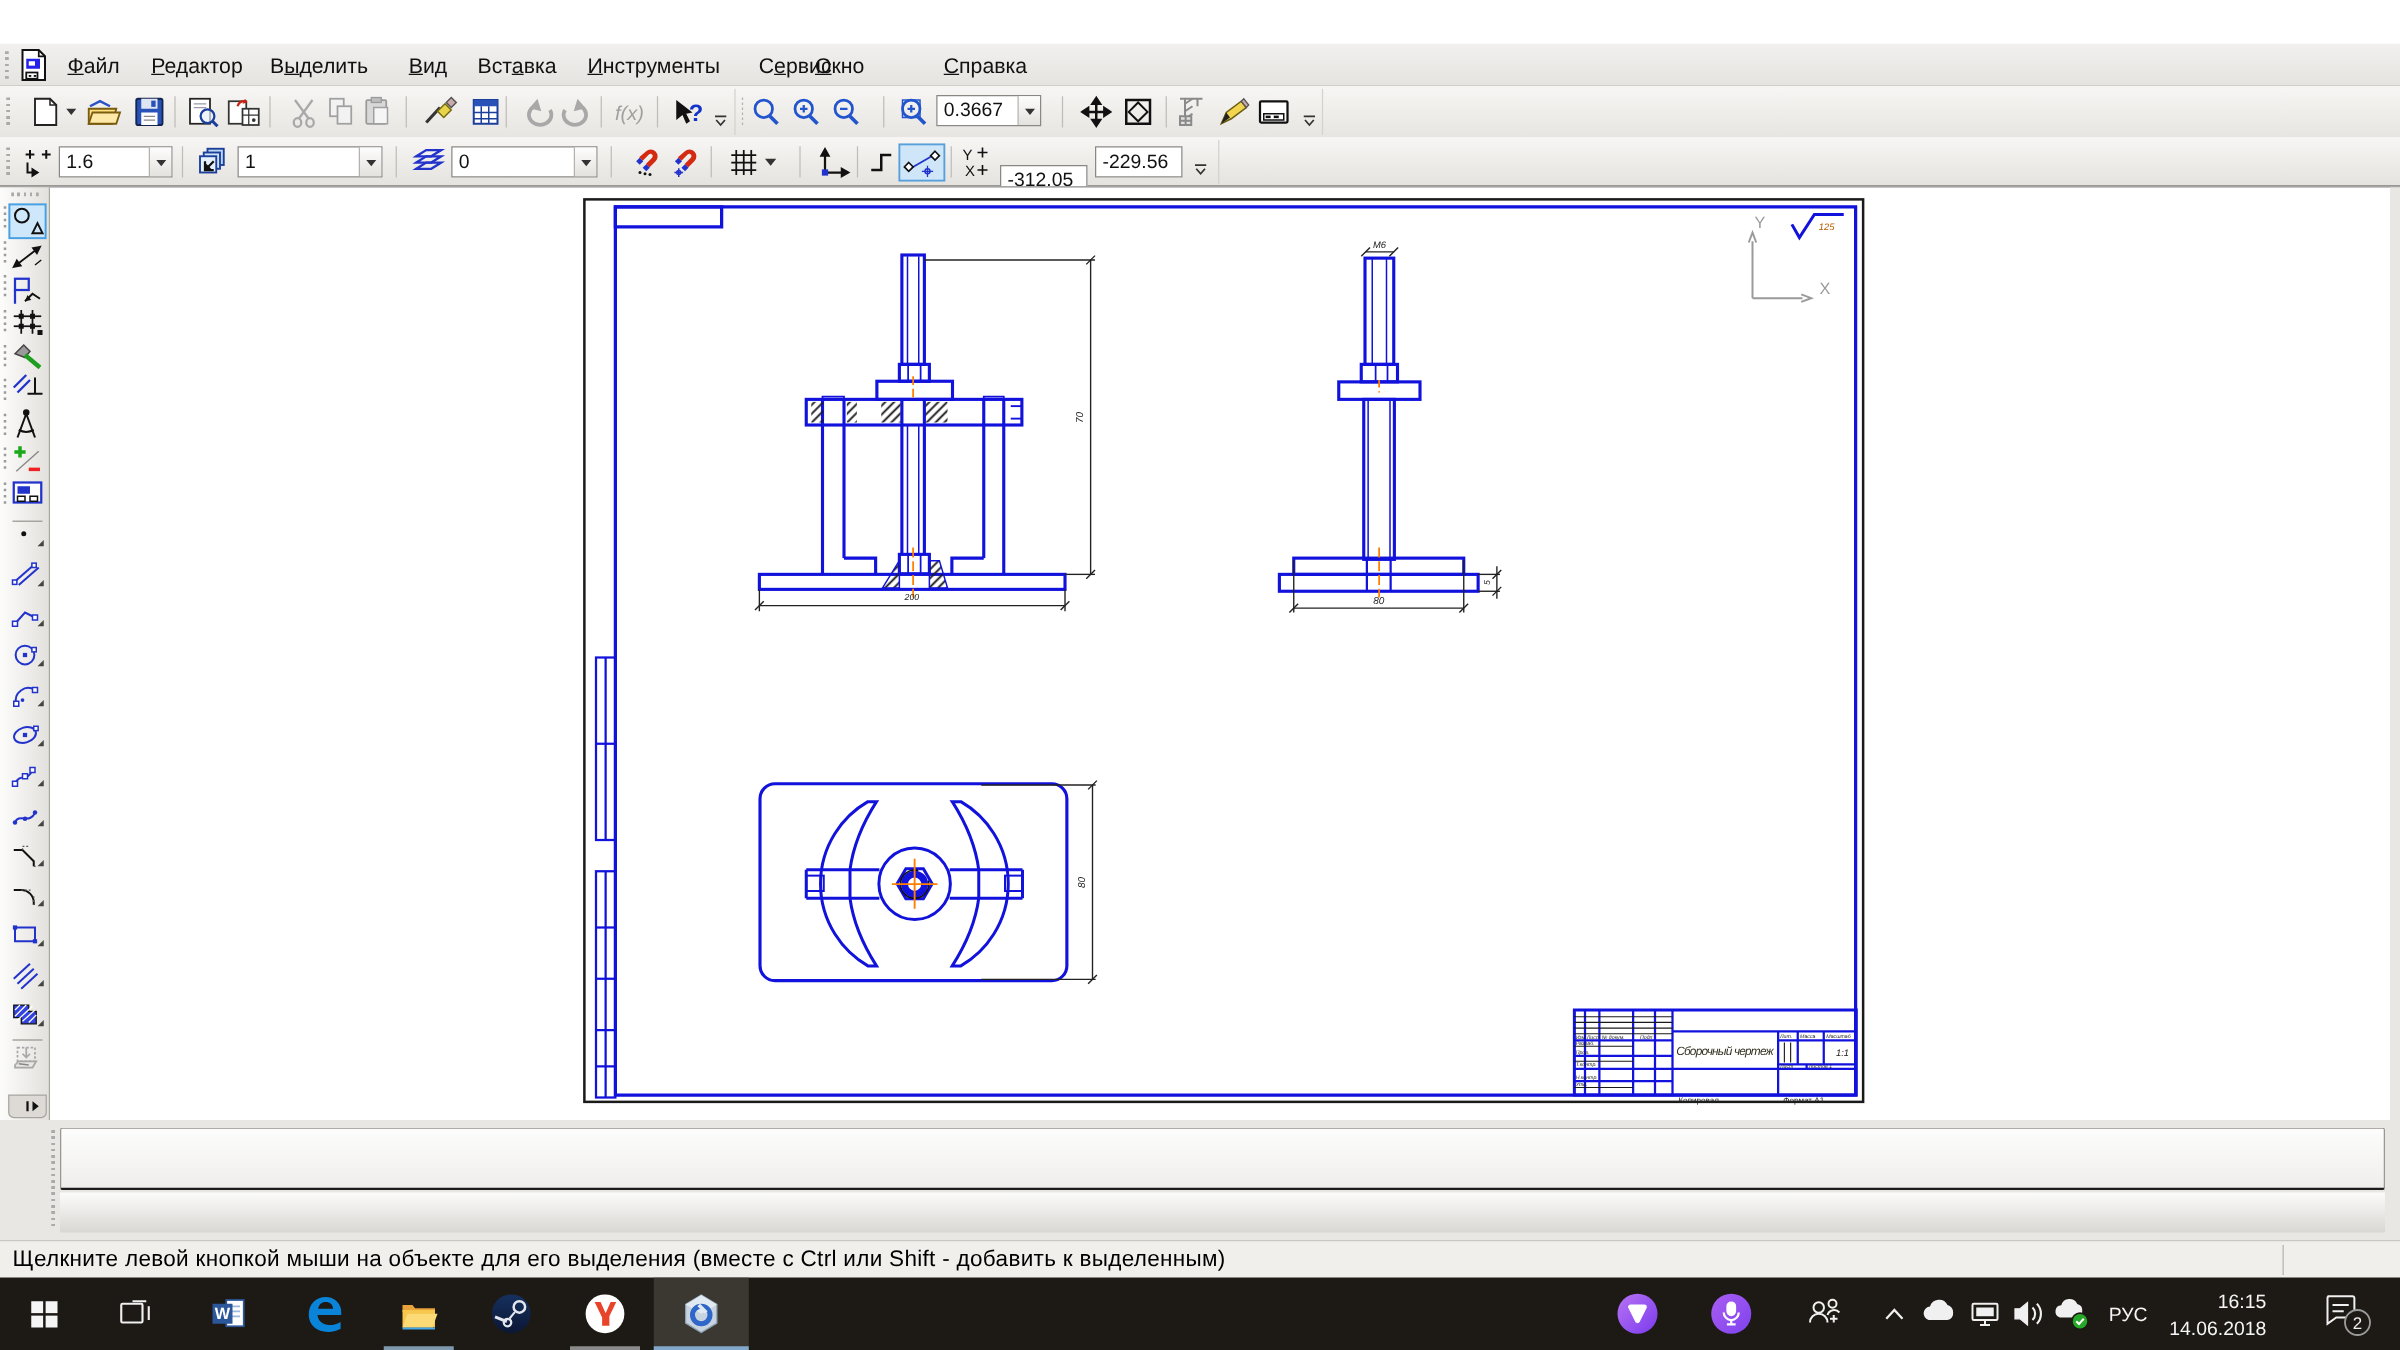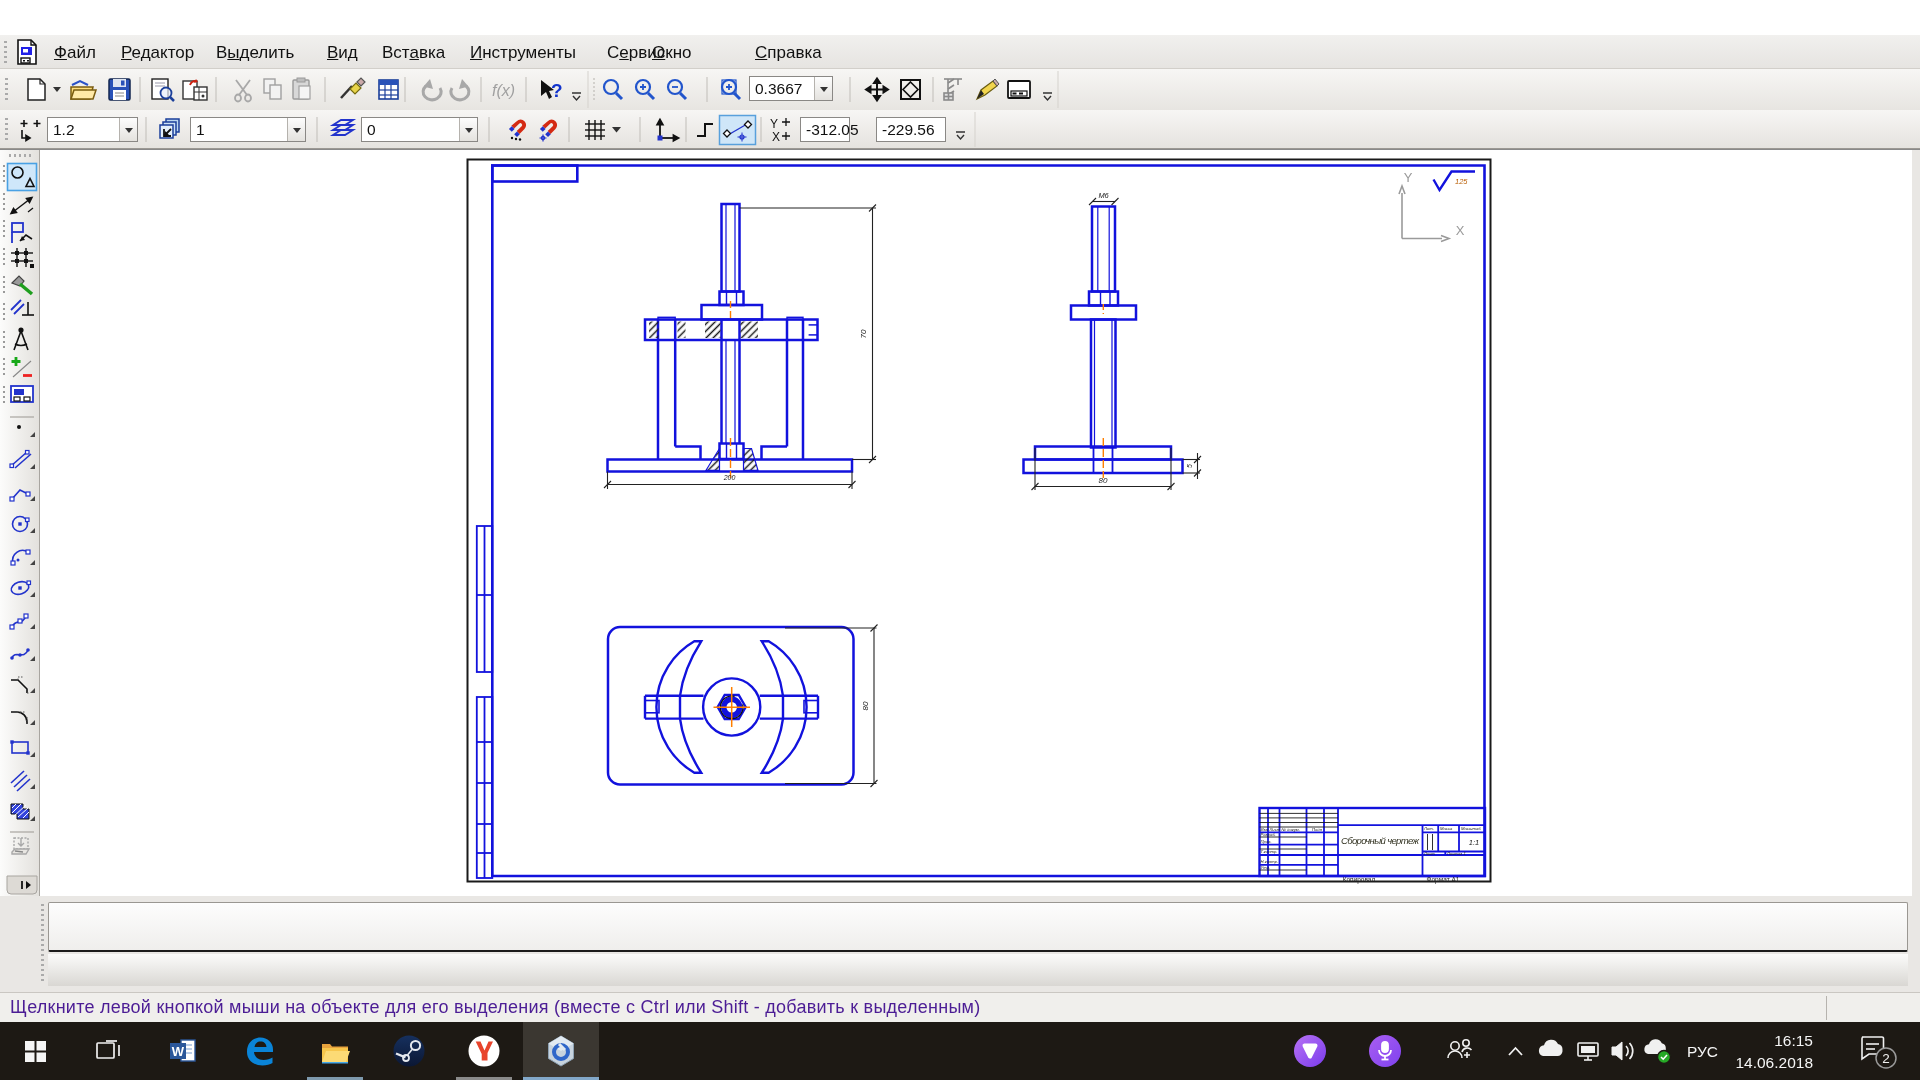--- a/index.html
+++ b/index.html
@@ -31,21 +31,21 @@
 #rightstrip { position:absolute; right:0; top:0; width:8px; height:747px; background:#e9e7e4; }
 .lgrip { position:absolute; left:9px; width:22px; height:3px; background:repeating-linear-gradient(90deg,#aaa 0 2px, transparent 2px 5px); }
 
 
 #props { position:absolute; left:0; top:896px; width:1920px; height:96px; background:#e9e7e4; }
 #propbox { position:absolute; left:48px; top:6px; width:1860px; height:50px; background:linear-gradient(#fdfdfd,#efeeec); border:1px solid #9a9792; border-bottom:2px solid #1c1c1c; border-radius:2px; }
 #propunder { position:absolute; left:48px; top:58px; width:1860px; height:32px; background:linear-gradient(#fbfbfa,#d9d7d3); }
 
 
 #status { position:absolute; left:0; top:992px; width:1920px; height:30px; background:#f0efec; border-top:1px solid #cac7c2; }
-#status .txt { position:absolute; left:10px; top:4px; font-size:18px; letter-spacing:0.25px; color:#4c1d95; }
+#status .txt { position:absolute; left:10px; top:4px; font-size:18px; letter-spacing:0.25px; color:#000000; }
 #status .rsep { position:absolute; left:1826px; top:3px; width:1px; height:24px; background:#b6b3ae; }
 
 
 #taskbar { position:absolute; left:0; top:1022px; width:1920px; height:58px; background:#1d1914; }
 </style>
 </head>
 <body>
 <div id="page">
 
 
@@ -313,32 +313,32 @@
         <g stroke="#111" stroke-width="1.3" fill="none">
           <path d="M786 8 v8 M782 12 h8"></path>
           <path d="M786 22 v8 M782 26 h8"></path>
         </g>
 
         <path d="M956 22 h9 M957 25 l3.5 4 l3.5 -4" stroke="#333" stroke-width="1.4" fill="none"></path>
         <line x1="975" y1="2" x2="975" y2="37" stroke="#d5d2cd" stroke-width="1"></line>
       </g>
     </svg>
     <div class="combo" style="left:47px;top:7px;width:91px;">
-        <div class="tx">1.2</div>
+        <div class="tx">1.6</div>
         <div class="db"></div>
       </div>
     <div class="combo" style="left:190px;top:7px;width:116px;">
         <div class="tx">1</div>
         <div class="db"></div>
       </div>
     <div class="combo" style="left:361px;top:7px;width:117px;">
         <div class="tx">0</div>
         <div class="db"></div>
       </div>
-    <div class="combo" style="left:800px;top:7px;width:50px;text-align:right;">
+    <div class="combo" style="left:800px;top:22px;width:70px;text-align:right;">
         <div class="tx">-312.05</div>
       </div>
     <div class="combo" style="left:876px;top:7px;width:70px;">
         <div class="tx">-229.56</div>
       </div>
   </div>
 
   <div id="main">
     <div id="rightstrip"></div>
     <div id="lefttools">

